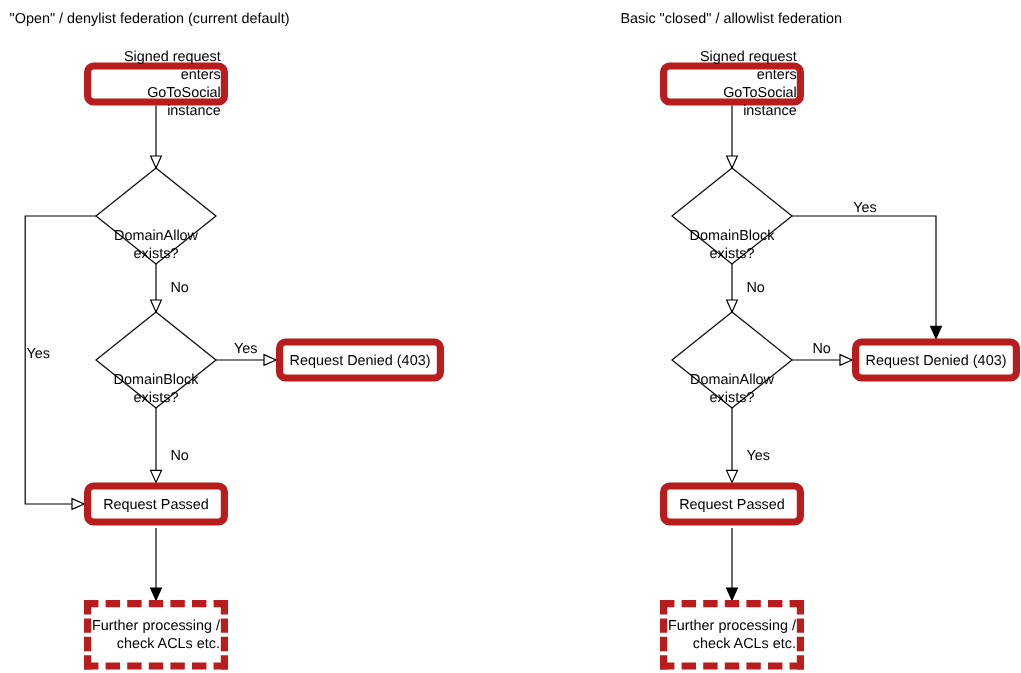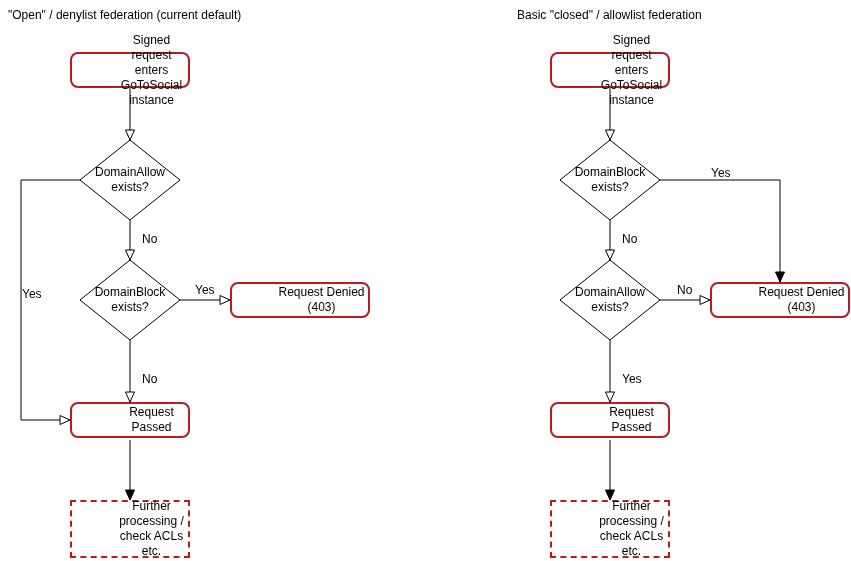--- a/index.html
+++ b/index.html
@@ -23,45 +23,45 @@
     top: 0;
   }
   .chart-title {
     position: absolute;
     white-space: nowrap;
     line-height: 14px;
   }
   .node {
     position: absolute;
     box-sizing: border-box;
-    border: 2px solid #b91c1c;
+    border: 6px solid #b91c1c;
     background: #ffffff;
     border-radius: 8px;
     display: flex;
     align-items: center;
     justify-content: center;
-    text-align: center;
+    text-align: right;
     white-space: pre-line;
     line-height: 15px;
-    padding-left: 43px;
   }
   .node.dashed {
     border-style: dashed;
     border-radius: 0;
   }
   .diamond-label {
     position: absolute;
     display: flex;
     align-items: center;
     justify-content: center;
     text-align: center;
     white-space: pre-line;
     line-height: 15px;
     background: transparent;
     pointer-events: none;
+    margin-top: 24px;
   }
   .edge-label {
     position: absolute;
     white-space: nowrap;
     line-height: 14px;
   }
 </style>
 </head>
 <body>
 

